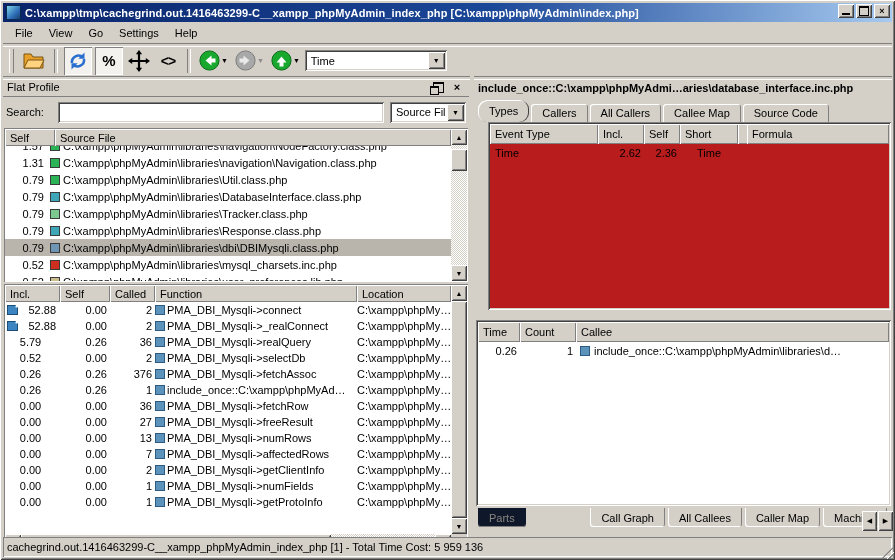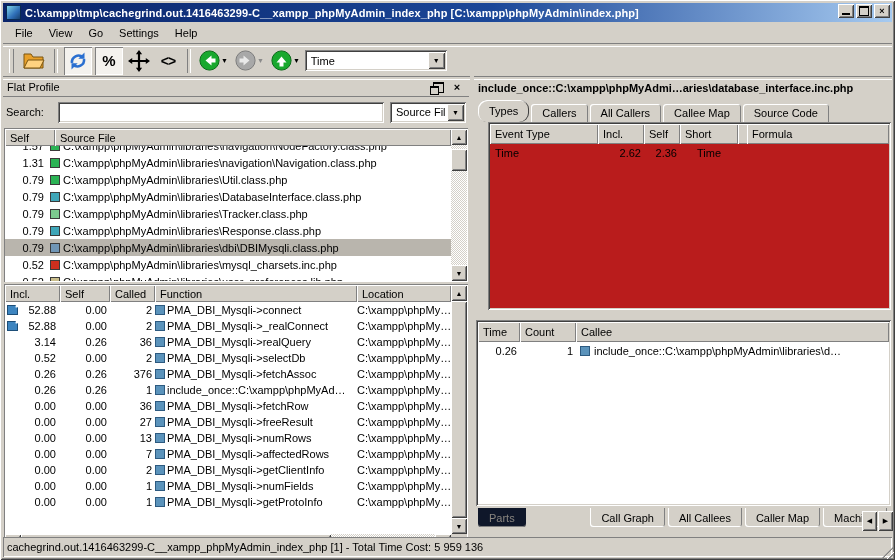--- a/index.html
+++ b/index.html
@@ -80,21 +80,21 @@
             box-shadow:inset 1px 1px 0 #fff,inset -1px -1px 0 #404040,inset 2px 2px 0 #d4d0c8,inset -2px -2px 0 #808080;}
   .hsb{position:absolute;height:16px;}
   .sb-btn.h{top:0;}
   
   .fn-table{position:absolute;left:2px;top:206px;right:2px;bottom:0;background:#fff;
             box-shadow:inset 1px 1px 0 #808080,inset -1px -1px 0 #fff;}
   .fn-hdr{position:absolute;left:1px;top:1px;right:17px;height:17px;display:grid;grid-template-columns:55px 50px 45px 202px 1fr;}
   .fn-body{position:absolute;left:1px;top:18px;right:17px;bottom:17px;overflow:hidden;}
   .fn-row{height:16px;display:grid;grid-template-columns:55px 50px 45px 202px 1fr;align-items:center;white-space:nowrap;}
   .cell{overflow:hidden;white-space:nowrap;}
-  .fn-incl{display:flex;align-items:center;justify-content:flex-end;padding-right:4px;gap:2px;}
+  .fn-incl{display:flex;align-items:center;justify-content:center;padding-right:4px;gap:2px;}
   .bar-ic{width:11px;height:10px;background:#3d85c0;border:1px solid #1d4e78;box-sizing:border-box;margin-right:auto;margin-left:2px;
           clip-path:polygon(0 0,78% 0,78% 25%,100% 25%,100% 100%,0 100%);}
   .fn-name{display:flex;align-items:center;gap:2px;overflow:hidden;}
   .fsq{width:10px;height:10px;background:#5b93bb;border:1px solid #2d5a80;box-sizing:border-box;flex:0 0 auto;}
   
   .vsplit{position:absolute;left:470px;top:76px;width:4px;bottom:26px;background:#d4d0c8;}
   
   .detail{position:absolute;left:474px;top:78px;right:2px;bottom:26px;}
   .d-title{position:absolute;left:4px;top:4px;right:4px;font-weight:bold;white-space:nowrap;overflow:hidden;}
   .tabs{position:absolute;left:4px;top:22px;right:4px;height:22px;display:flex;align-items:flex-end;}
@@ -341,21 +341,21 @@
             <div class="cell num">0.00</div>
             <div class="cell num">2</div>
             <div class="cell fn-name">
               <span class="fsq"></span>
               <span>PMA_DBI_Mysqli-&gt;_realConnect</span>
             </div>
             <div class="cell">C:\xampp\phpMy…</div>
           </div>
           <div class="fn-row">
             <div class="cell fn-incl">
-              <span>3.14</span>
+              <span>5.79</span>
             </div>
             <div class="cell num">0.26</div>
             <div class="cell num">36</div>
             <div class="cell fn-name">
               <span class="fsq"></span>
               <span>PMA_DBI_Mysqli-&gt;realQuery</span>
             </div>
             <div class="cell">C:\xampp\phpMy…</div>
           </div>
           <div class="fn-row">

